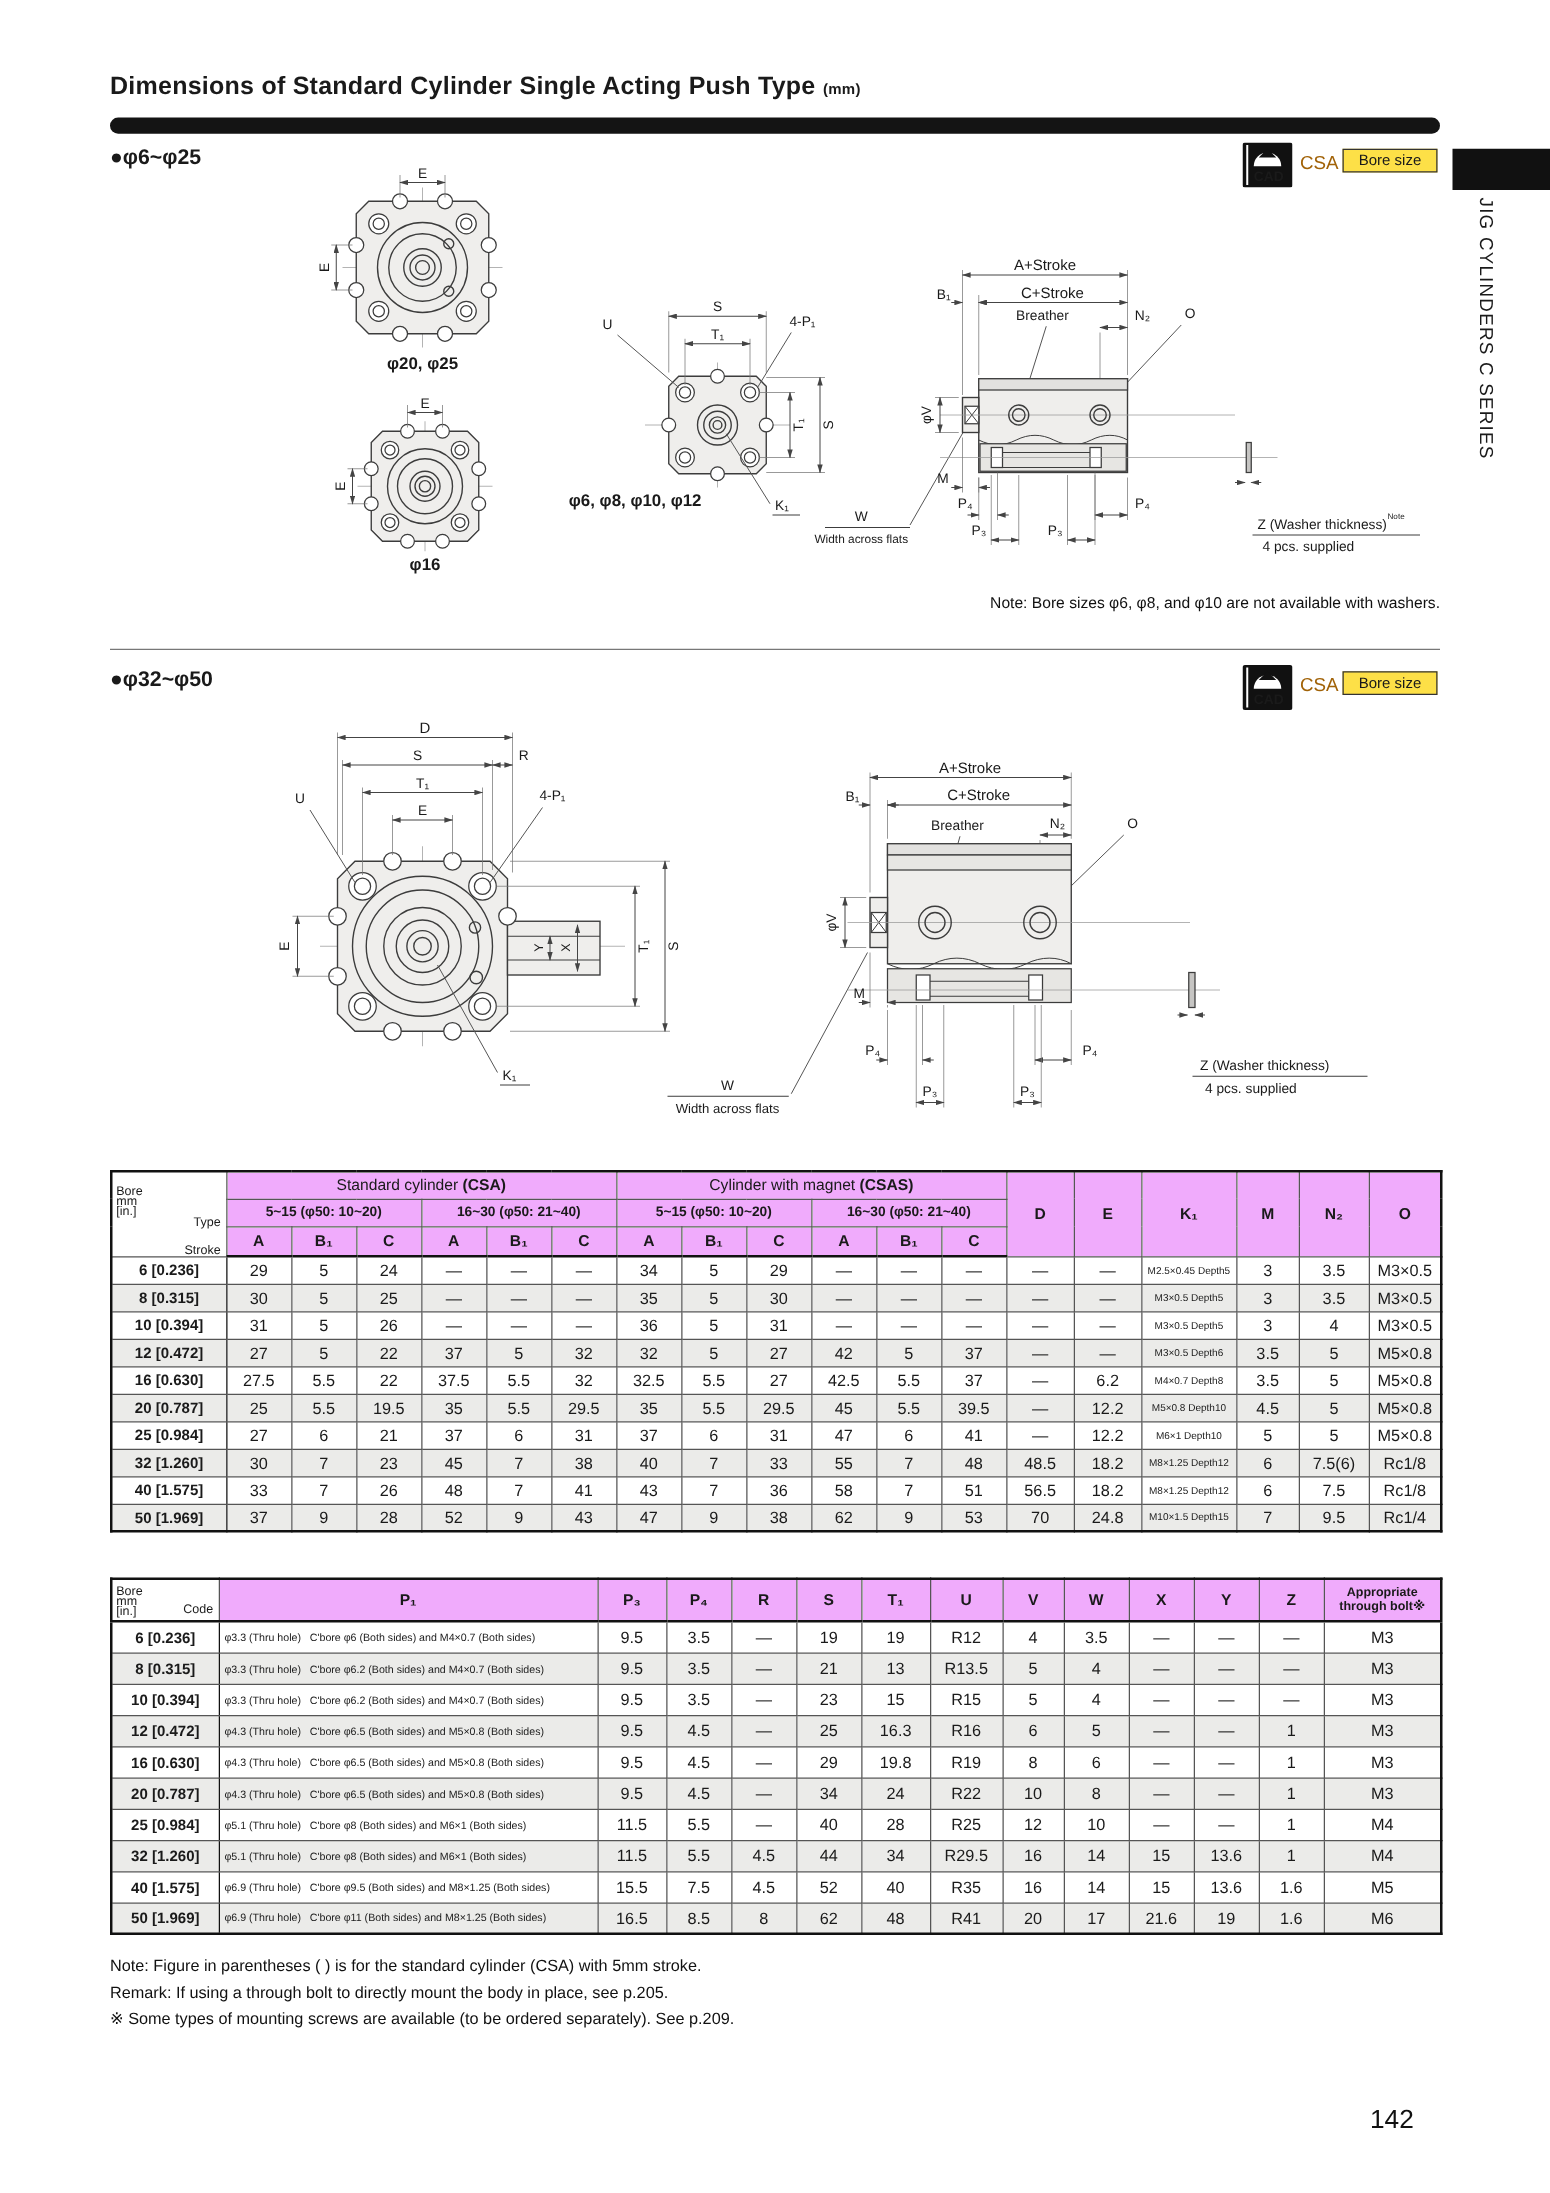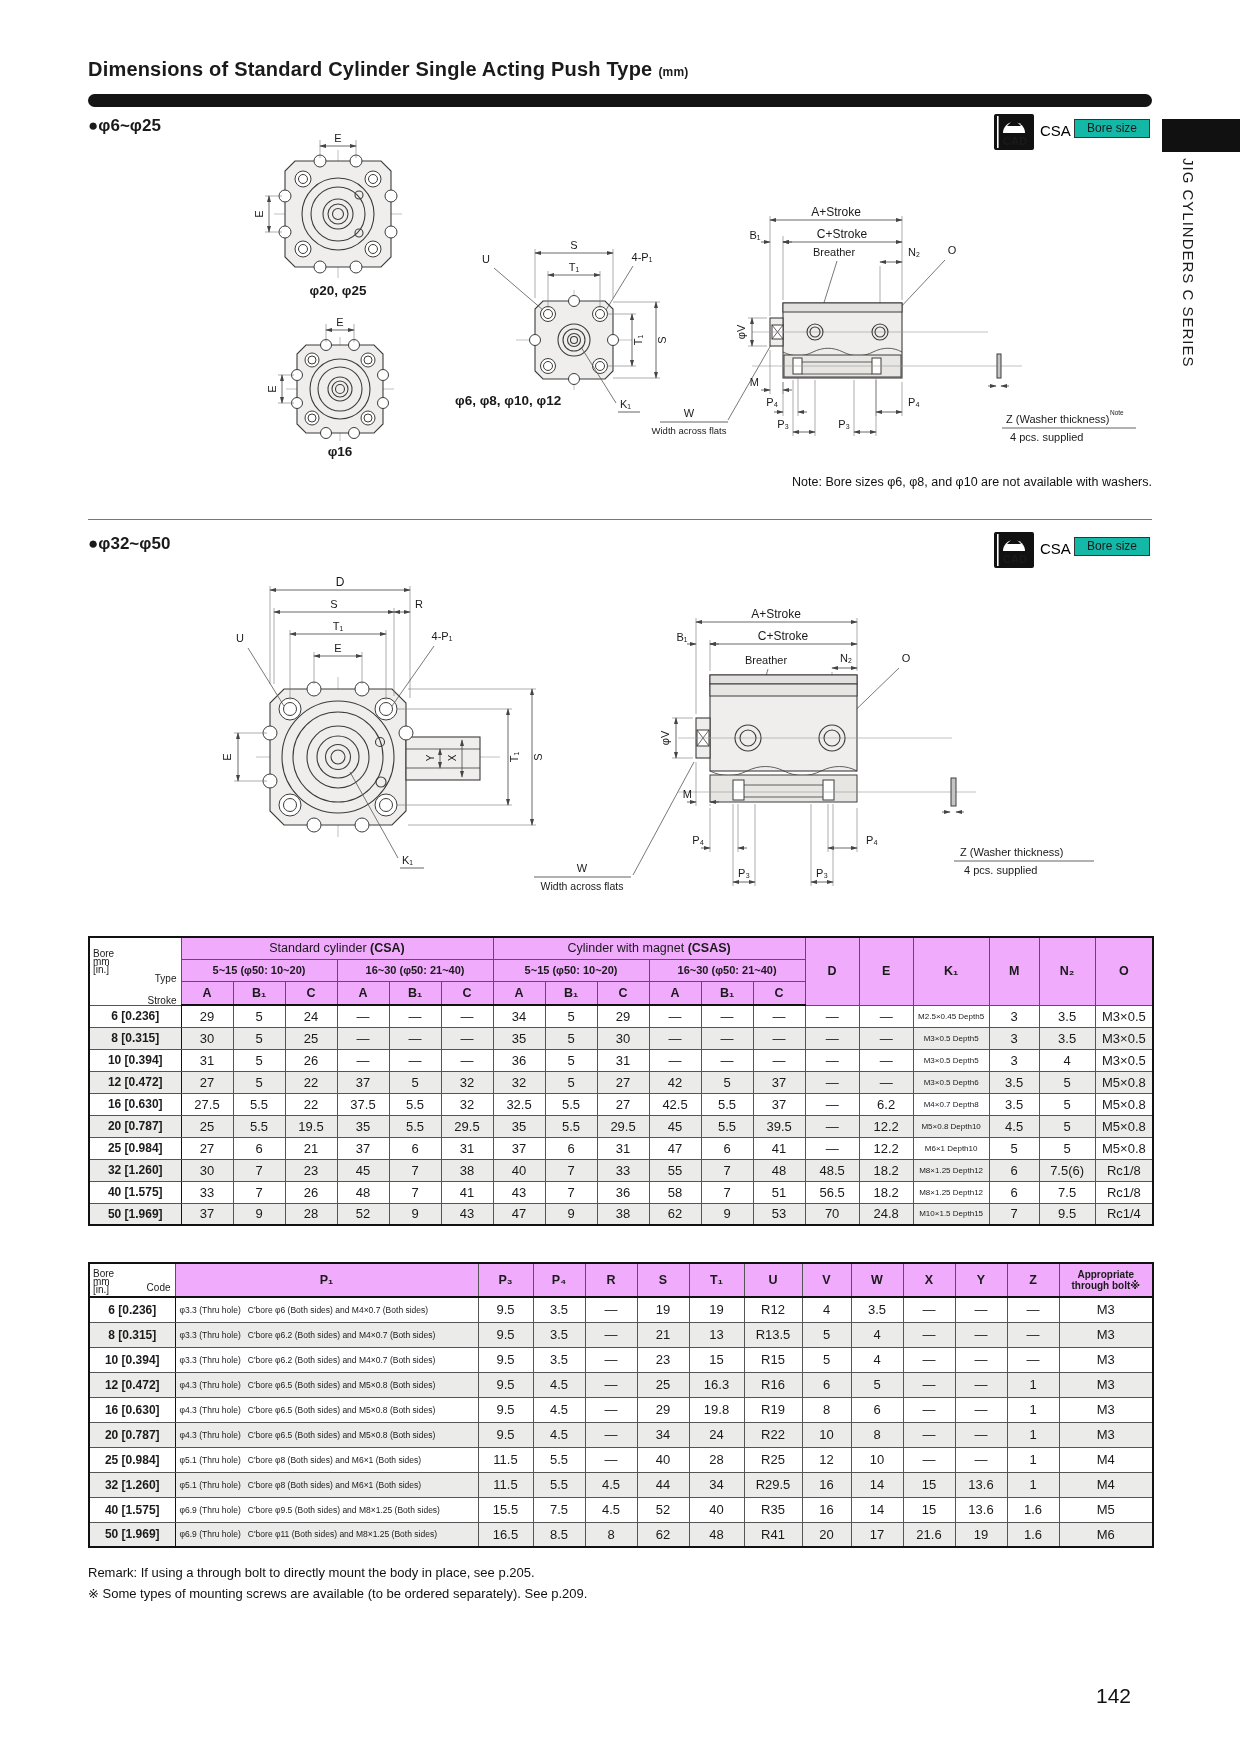--- a/index.html
+++ b/index.html
@@ -6,22 +6,22 @@
   body{width:1240px;height:1754px;position:relative;font-family:"Liberation Sans","DejaVu Sans",sans-serif;color:#1a1a1a;overflow:hidden}
   .abs{position:absolute}
   
   #page-title{left:88px;top:58px;font-size:20px;font-weight:bold;letter-spacing:.2px}
   #page-title .unit{font-size:12px;font-weight:bold;margin-left:6px}
   #title-bar{left:88px;top:94px;width:1064px;height:13px;background:#141414;border-radius:7px}
   #side-tab{left:1162px;top:119px;width:78px;height:33px;background:#111}
   #series-label{left:1180px;top:158px;height:240px;writing-mode:vertical-rl;font-size:15px;letter-spacing:1px;color:#1a1a1a}
   .sec-head{font-size:17px;font-weight:bold}
   
-  .badge-csa{font-size:15px;color:#000000}
-  .bore-box{border:1.2px solid #333;font-size:12px;padding:1px 12px 2px;background:#14b8a6;white-space:nowrap}
+  .badge-csa{font-size:15px;color:#a16207}
+  .bore-box{border:1.2px solid #333;font-size:12px;padding:1px 12px 2px;background:#fde047;white-space:nowrap}
   
   svg text{font-family:"Liberation Sans","DejaVu Sans",sans-serif;fill:#1a1a1a}
   .lbl{font-size:11px;text-anchor:middle}
   .lbl12{font-size:12px;text-anchor:middle}
   .lbl10{font-size:10px;text-anchor:middle}
   .lbls{font-size:11px;text-anchor:start}
   .lble{font-size:11px;text-anchor:end}
   .cap{font-size:13.5px;font-weight:bold;text-anchor:middle}
   .caps{font-size:13.5px;font-weight:bold;text-anchor:start}
   .tiny{font-size:6.5px;text-anchor:start}
@@ -955,16 +955,17 @@
         <td>17</td>
         <td>21.6</td>
         <td>19</td>
         <td>1.6</td>
         <td>M6</td>
       </tr>
     </tbody>
 </table>
 
 <div class="abs" id="bottom-notes">
+  <div>Note: Figure in parentheses ( ) is for the standard cylinder (CSA) with 5mm stroke.</div>
   <div>Remark: If using a through bolt to directly mount the body in place, see p.205.</div>
   <div>※ Some types of mounting screws are available (to be ordered separately). See p.209.</div>
 </div>
 <div class="abs" id="page-number">142</div>
 
 </body></html>

